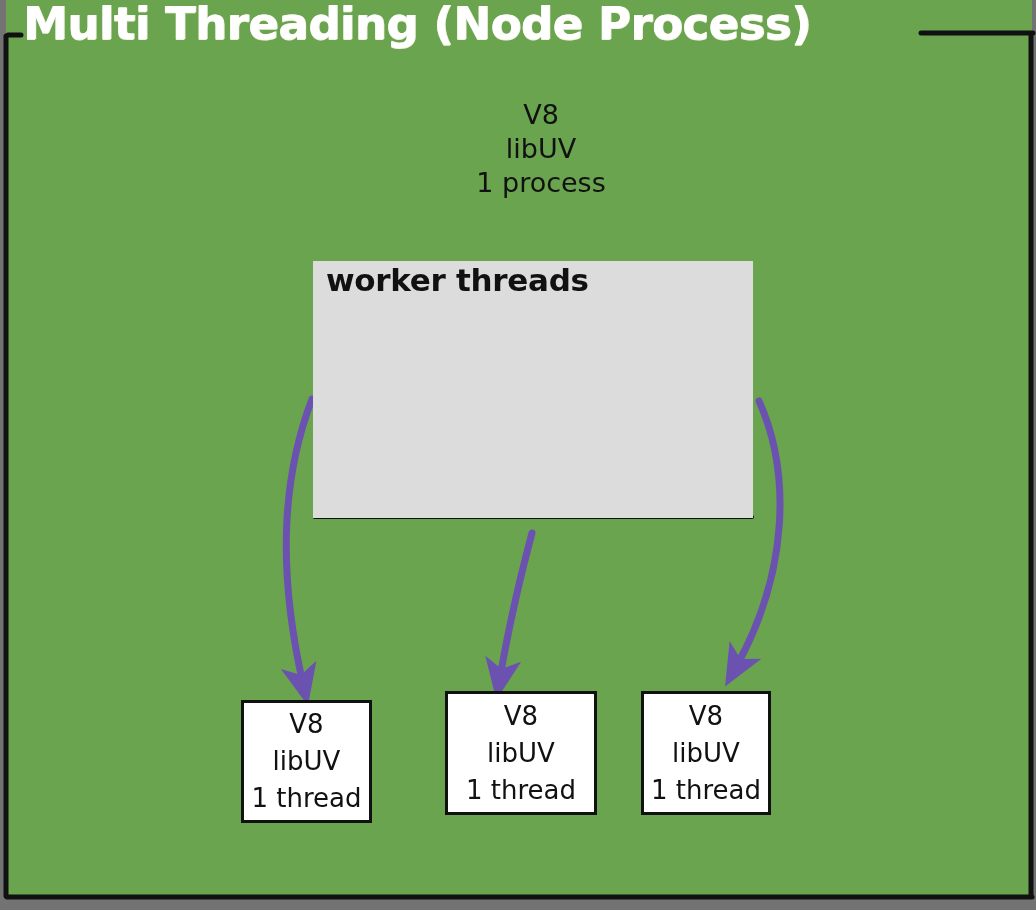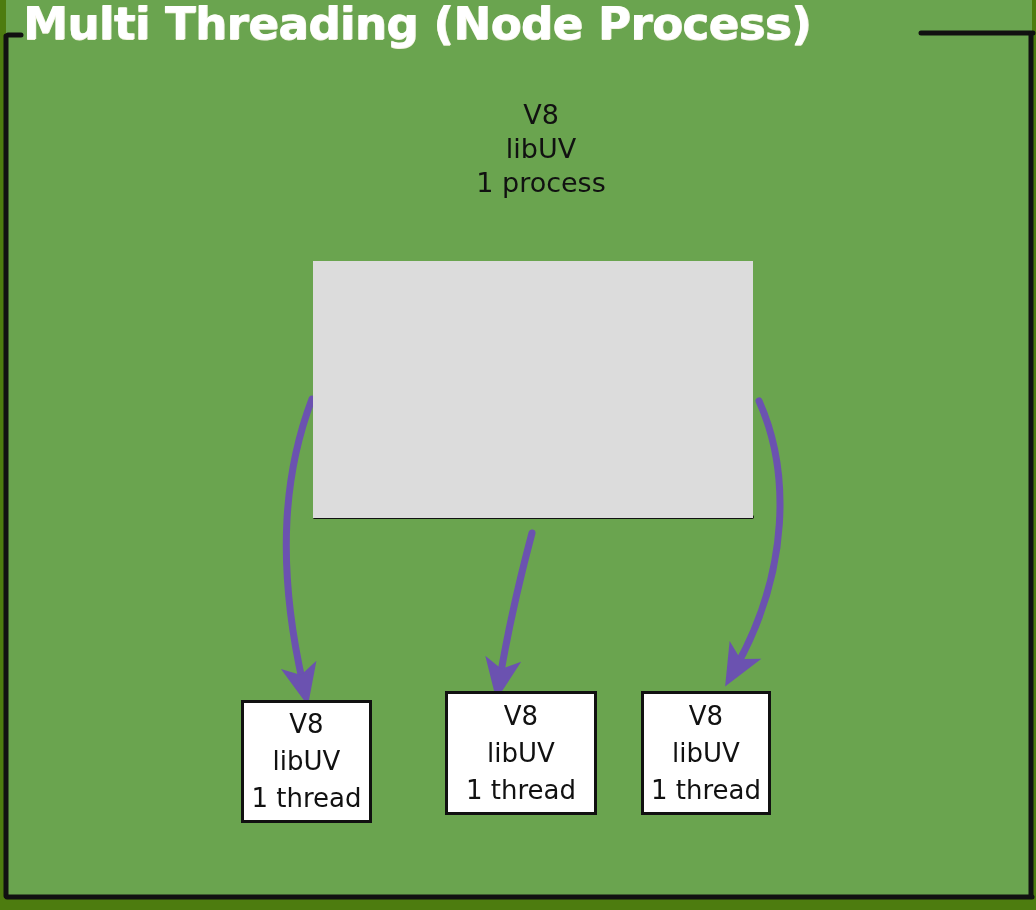--- a/index.html
+++ b/index.html
@@ -9,21 +9,21 @@
   }
   body {
     font-family: "DejaVu Sans", sans-serif;
   }
 
   #canvas {
     position: relative;
     width: 1036px;
     height: 910px;
     overflow: hidden;
-    background: #4d7c0f;
+    background: #737373;
   }
 
   
   .panel-fill {
     position: absolute;
     left: 6px;
     top: 0px;
     width: 1026px;
     height: 897px;
     background: #6aa44f;
@@ -150,20 +150,21 @@
     </g>
   </svg>
 
   <div class="panel-title">Multi Threading (Node Process)</div>
 
   <div class="process-caption">V8
 libUV
 1 process</div>
 
   <div class="worker-fill"></div>
+  <div class="worker-label">worker threads</div>
 
   <div class="thread-box" id="thread-box-1">
     <span>V8
 libUV
 1 thread</span>
   </div>
   <div class="thread-box" id="thread-box-2">
     <span>V8
 libUV
 1 thread</span>

